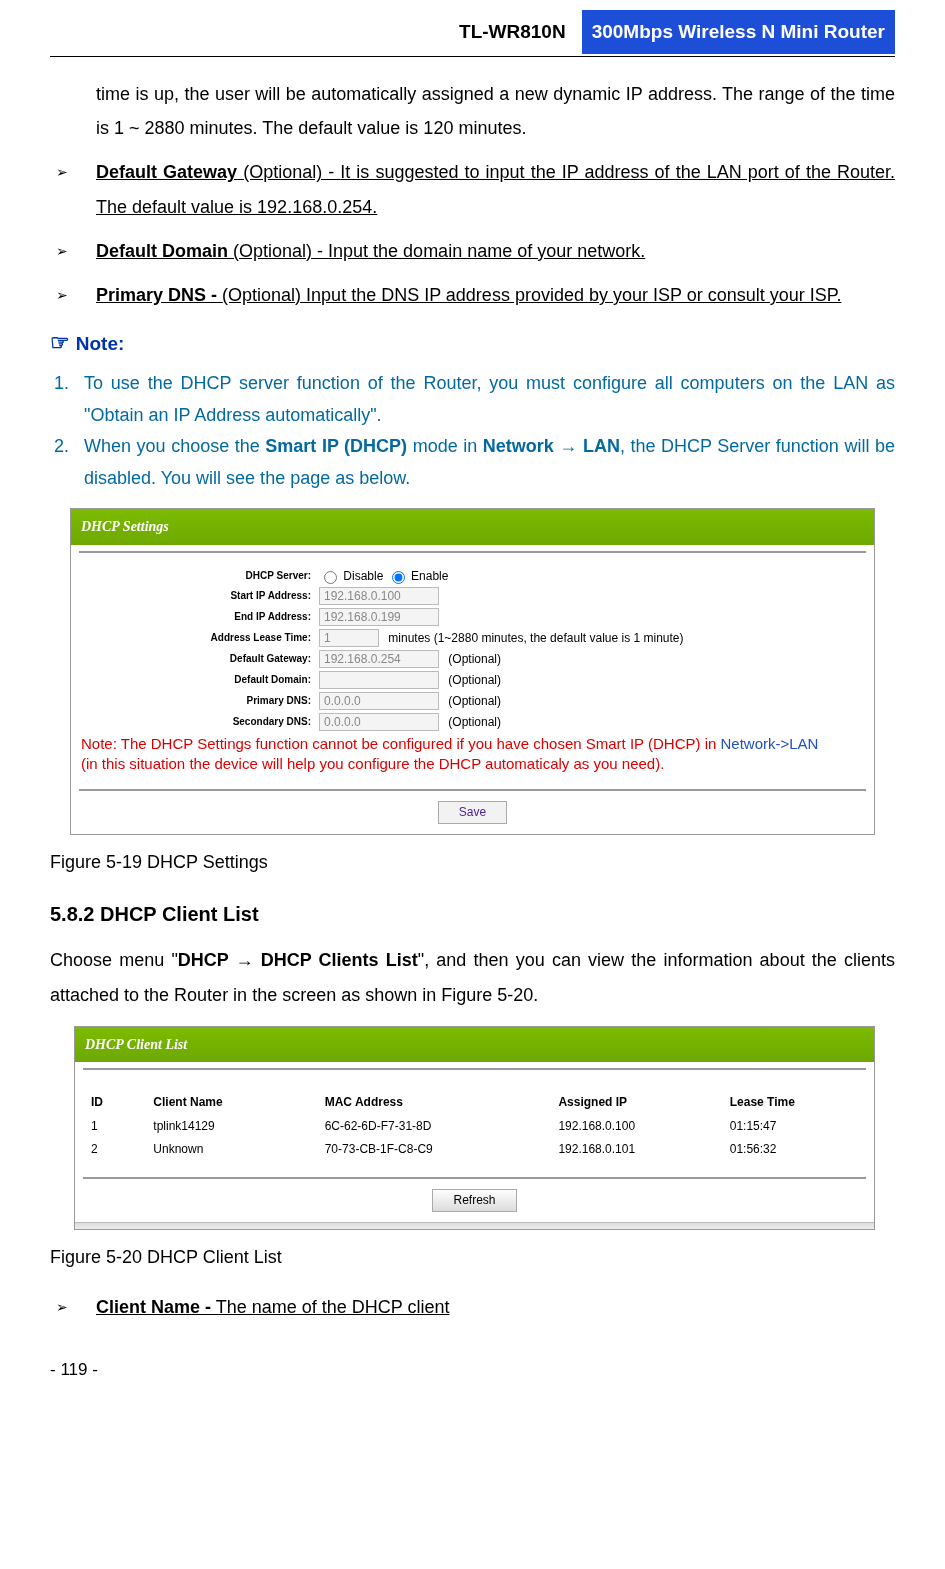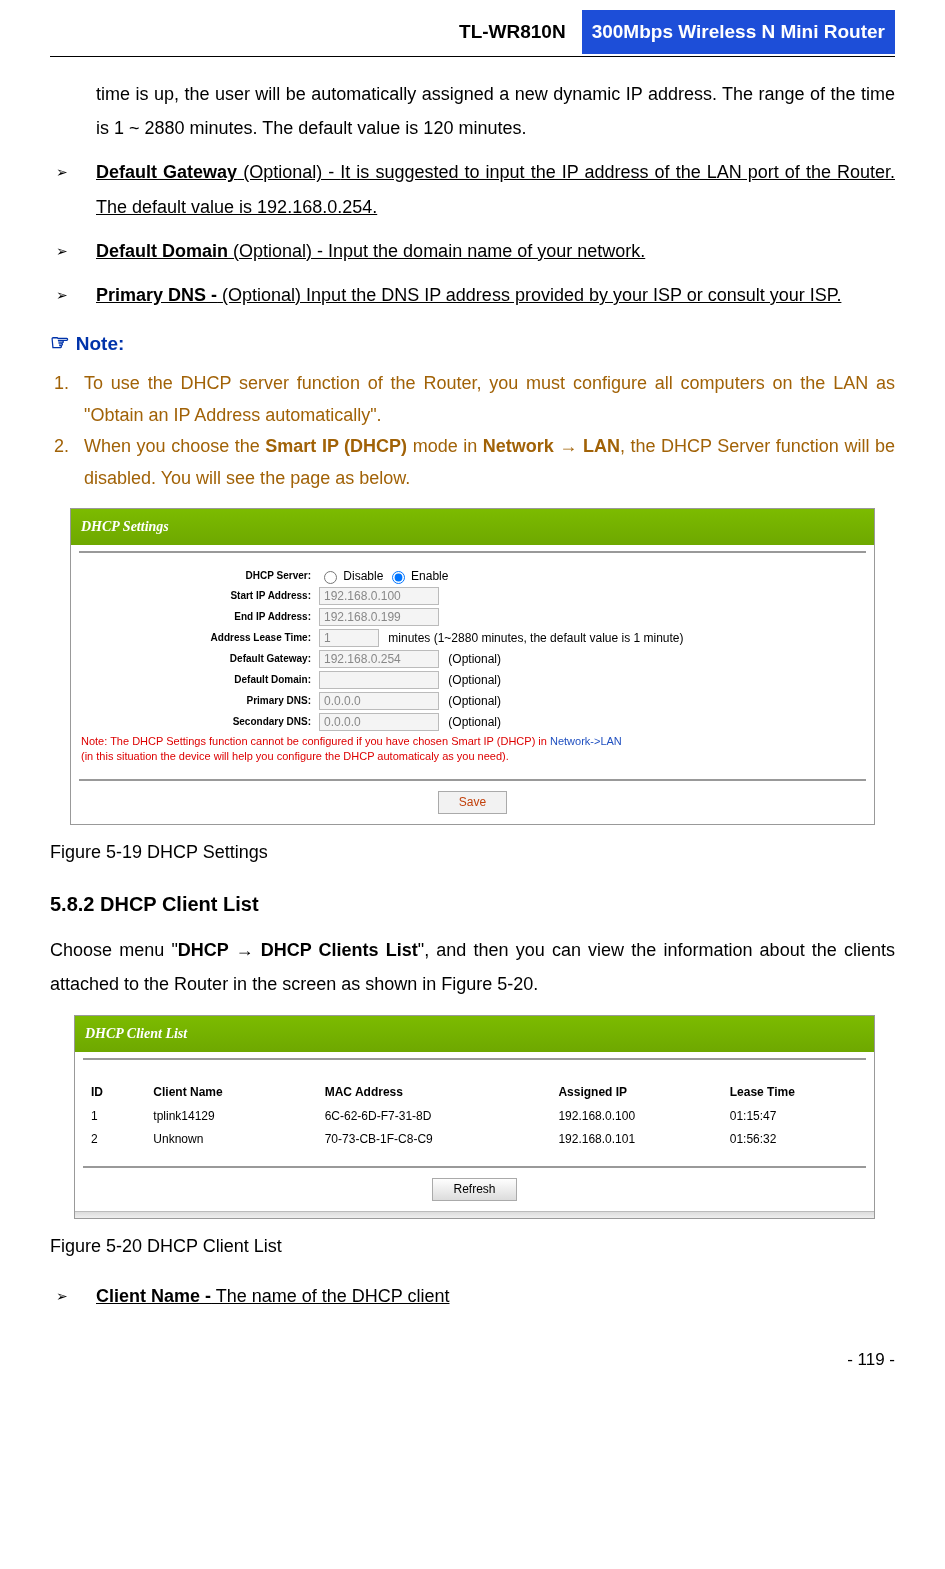--- a/index.html
+++ b/index.html
@@ -63,21 +63,21 @@
     color: #0033aa;
     font-weight: bold;
     font-size: 19px;
     margin-top: 10px;
   }
   .note-icon {
     font-size: 22px;
     margin-right: 6px;
   }
   ol.note-list {
-    color: #a16207;
+    color: #0369a1;
     padding-left: 24px;
     margin: 4px 0 14px 0;
   }
   ol.note-list li {
     padding-left: 10px;
     text-align: justify;
     line-height: 1.75;
   }
   .figure-caption {
     font-size: 18px;
@@ -132,32 +132,32 @@
   }
   .form-value input[type="radio"] {
     vertical-align: middle;
   }
   .form-value .hint {
     font-size: 12px;
     margin-left: 6px;
   }
   .note-red {
     color: #d00;
-    font-size: 11px;
+    font-size: 15px;
     line-height: 1.3;
   }
   .save-btn-row {
     text-align: center;
     margin: 10px 0;
   }
   .btn {
     display: inline-block;
     border: 1px solid #aaa;
     background: #f2f2f2;
-    color: #c2410c;
+    color: #4c1d95;
     padding: 2px 20px;
     font-size: 12px;
   }
   .btn-enabled {
     color: #000;
     background: linear-gradient(#fefefe, #dcdcdc);
   }
   table.client-table {
     width: 100%;
     margin-top: 8px;
@@ -166,21 +166,21 @@
   }
   table.client-table th {
     text-align: left;
     font-weight: bold;
     padding: 4px 6px;
   }
   table.client-table td {
     padding: 3px 6px;
   }
   .footer {
-    text-align: right;
+    text-align: left;
     font-size: 17px;
     margin-top: 30px;
   }
   .scrollbar-stub {
     height: 6px;
     background: linear-gradient(#dcdcdc, #eee);
     border-top: 1px solid #bbb;
   }
 </style>
 </head>

